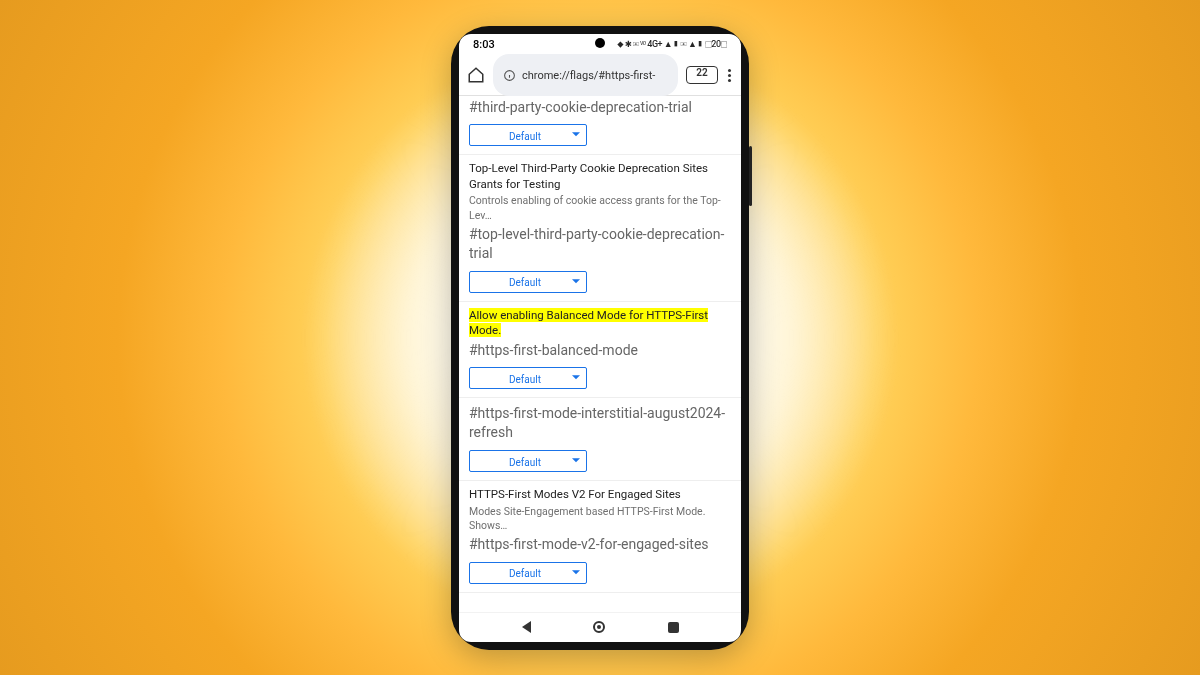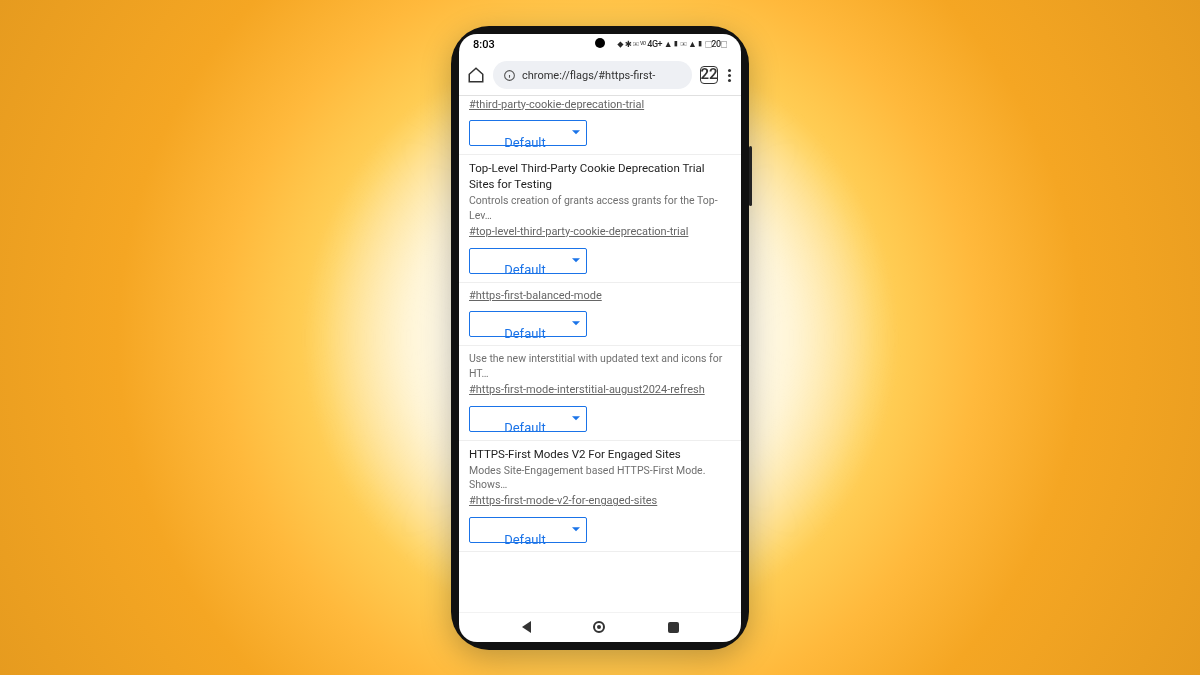--- a/index.html
+++ b/index.html
@@ -44,21 +44,21 @@
     position: absolute;
     right: -3px; top: 120px;
     width: 3px; height: 60px;
     background: #222;
     border-radius: 2px;
   }
   .screen {
     width: 100%;
     height: 100%;
     background: #fff;
-    border-radius: 18px;
+    border-radius: 12px;
     overflow: hidden;
     position: relative;
     display: flex;
     flex-direction: column;
   }
   .notch {
     position: absolute;
     top: 4px; left: 50%;
     transform: translateX(-50%);
     width: 10px; height: 10px;
@@ -92,35 +92,35 @@
     border-bottom: 1px solid #e0e0e0;
   }
   .home { width: 18px; height: 18px; }
   .urlbox {
     flex: 1;
     display: flex;
     align-items: center;
     gap: 6px;
     background: #eef0f4;
     border-radius: 16px;
-    height: 28px;
+    height: 42px;
     padding: 0 10px;
     font-size: 11px;
     color: #333;
     overflow: hidden;
     white-space: nowrap;
   }
   .tabcount {
-    width: 18px; height: 18px;
+    width: 32px; height: 18px;
     border: 1.7px solid #333;
     border-radius: 4px;
     display: flex;
-    align-items: flex-end;
+    align-items: flex-start;
     justify-content: center;
-    font-size: 15px;
+    font-size: 10px;
     font-weight: 600;
     color: #333;
   }
   .menu3 { display: flex; flex-direction: column; gap: 2px; padding: 2px; }
   .menu3 i { width: 3px; height: 3px; background: #333; border-radius: 50%; }
 
   
   .content {
     flex: 1;
     overflow: hidden;
@@ -131,31 +131,30 @@
   .flag {
     padding: 6px 10px 8px 10px;
     border-bottom: 1px solid #eee;
   }
   .flag:first-child { padding-top: 2px; }
   .flag-title { font-size: 11.5px; color: #222; margin-bottom: 2px; }
   .highlight { background: #ffff00; display: inline; }
   .flag-desc { color: #707070; font-size: 10.5px; margin-bottom: 2px; }
   .flag-anchor {
     color: #666;
-    text-decoration: underline;
-    font-size: 11px;
+    font-size: 14px;
     display: inline-block;
   }
   .flag-select {
     margin-top: 8px;
     border: 1px solid #1a73e8;
     color: #1a73e8;
     background: #fff;
-    font-size: 13px;
-    padding: 21px 22px 3px 16px;
+    font-size: 10px;
+    padding: 5px 22px 3px 16px;
     border-radius: 2px;
     position: relative;
     width: 118px;
     text-align: center;
     display: flex;
     align-items: center;
     justify-content: center;
     height: 22px;
   }
   .flag-select::after {
@@ -235,23 +234,23 @@
       <div class="menu3">
           <i></i>
           <i></i>
           <i></i>
         </div>
     </div>
 
     <div class="content" id="flags-list">
 
     <div class="flag"><div class="flag-anchor">#third-party-cookie-deprecation-trial</div><div class="flag-select">Default</div></div>
-        <div class="flag"><div class="flag-title">Top-Level Third-Party Cookie Deprecation Trial Sites for Testing</div><div class="flag-desc">Controls creation of grants access grants for the Top-Lev…</div><div class="flag-anchor">#top-level-third-party-cookie-deprecation-trial</div><div class="flag-select">Default</div></div>
-        <div class="flag"><div class="flag-anchor">#https-first-balanced-mode</div><div class="flag-select">Default</div></div>
-        <div class="flag"><div class="flag-desc">Use the new interstitial with updated text and icons for HT…</div><div class="flag-anchor">#https-first-mode-interstitial-august2024-refresh</div><div class="flag-select">Default</div></div>
+        <div class="flag"><div class="flag-title">Top-Level Third-Party Cookie Deprecation Sites Grants for Testing</div><div class="flag-desc">Controls enabling of cookie access grants for the Top-Lev…</div><div class="flag-anchor">#top-level-third-party-cookie-deprecation-trial</div><div class="flag-select">Default</div></div>
+        <div class="flag"><div class="flag-title"><span class="highlight">Allow enabling Balanced Mode for HTTPS-First Mode.</span></div><div class="flag-anchor">#https-first-balanced-mode</div><div class="flag-select">Default</div></div>
+        <div class="flag"><div class="flag-anchor">#https-first-mode-interstitial-august2024-refresh</div><div class="flag-select">Default</div></div>
         <div class="flag"><div class="flag-title">HTTPS-First Modes V2 For Engaged Sites</div><div class="flag-desc">Modes Site-Engagement based HTTPS-First Mode. Shows…</div><div class="flag-anchor">#https-first-mode-v2-for-engaged-sites</div><div class="flag-select">Default</div></div>
       </div>
 
     <div class="navbar">
       <div class="nav-tri"></div>
       <div class="nav-circ"></div>
       <div class="nav-sq"></div>
     </div>
 
   </div>

